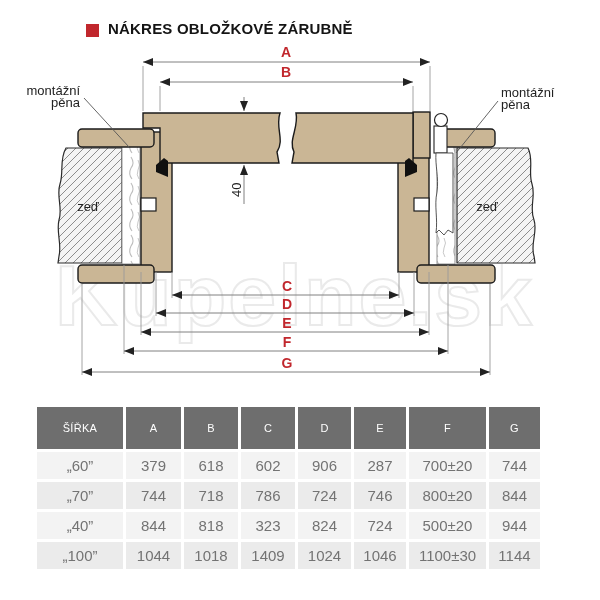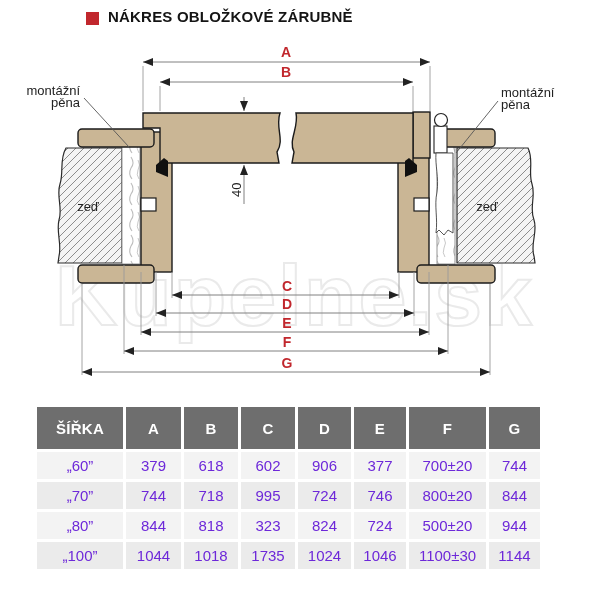--- a/index.html
+++ b/index.html
@@ -1,44 +1,44 @@
 <!DOCTYPE html>
 <html style="--red: #c1272d; --tan: #cab695; --hdr: #6e6e6e;"><head>
 <meta charset="utf-8">
 <style>
   html,body{margin:0;padding:0;}
   body{
     width:600px;height:600px;position:relative;background:#fff;
     font-family:"Liberation Sans",sans-serif;overflow:hidden;
   }
-  .title-bar{position:absolute;left:86px;top:8px;display:flex;align-items:flex-end;z-index:3;}
+  .title-bar{position:absolute;left:86px;top:20px;display:flex;align-items:flex-end;z-index:3;}
   .title-sq{width:13px;height:13px;background:var(--red,#c1272d);margin-top:2px;margin-right:9px;flex:none;}
   .title-text{font-size:15px;font-weight:bold;color:#141414;letter-spacing:.2px;white-space:nowrap;}
   .watermark{
     position:absolute;left:55px;top:246px;z-index:1;white-space:nowrap;
     font-size:86px;font-weight:bold;letter-spacing:2px;
     color:transparent;-webkit-text-stroke:2px #eaeaea;
     pointer-events:none;user-select:none;
   }
   svg.diagram{position:absolute;left:0;top:0;z-index:2;}
   svg .dimline{stroke:#808080;stroke-width:1;}
   svg .extline{stroke:#9a9a9a;stroke-width:0.9;}
   svg .dimlabel{font-family:"Liberation Sans",sans-serif;font-size:14px;font-weight:bold;fill:var(--red,#c1272d);text-anchor:middle;}
   svg .note{font-family:"Liberation Sans",sans-serif;font-size:13px;fill:#222;}
   svg .profile{fill:var(--tan,#cab695);stroke:#1b1b1b;stroke-width:1.4;}
   table.dims{
     position:absolute;left:34px;top:404px;z-index:3;
     border-collapse:separate;border-spacing:3px;table-layout:fixed;
   }
   table.dims th{
-    background:var(--hdr,#6e6e6e);color:#fff;font-weight:bold;font-size:15px;
+    background:var(--hdr,#6e6e6e);color:#fff;font-weight:normal;font-size:11px;
     height:40px;text-align:center;letter-spacing:.3px;
   }
   table.dims td{
-    background:#f3f3f3;color:#6d28d9;font-size:15px;height:25px;text-align:center;white-space:nowrap;
+    background:#f3f3f3;color:#737373;font-size:15px;height:25px;text-align:center;white-space:nowrap;
   }
   table.dims tbody tr:nth-child(even) td{background:#ebebeb;}
 </style>
 </head>
 <body>
 
 <div class="title-bar">
   <div class="title-sq"></div>
   <div class="title-text">NÁKRES OBLOŽKOVÉ ZÁRUBNĚ</div>
 </div>
@@ -174,48 +174,48 @@
         <th>G</th>
       </tr>
   </thead>
   <tbody>
       <tr>
         <td>„60”</td>
         <td>379</td>
         <td>618</td>
         <td>602</td>
         <td>906</td>
-        <td>377</td>
+        <td>287</td>
         <td>700±20</td>
         <td>744</td>
       </tr>
       <tr>
         <td>„70”</td>
         <td>744</td>
         <td>718</td>
-        <td>995</td>
+        <td>786</td>
         <td>724</td>
         <td>746</td>
         <td>800±20</td>
         <td>844</td>
       </tr>
       <tr>
-        <td>„80”</td>
+        <td>„40”</td>
         <td>844</td>
         <td>818</td>
         <td>323</td>
         <td>824</td>
         <td>724</td>
         <td>500±20</td>
         <td>944</td>
       </tr>
       <tr>
         <td>„100”</td>
         <td>1044</td>
         <td>1018</td>
-        <td>1735</td>
+        <td>1409</td>
         <td>1024</td>
         <td>1046</td>
         <td>1100±30</td>
         <td>1144</td>
       </tr>
     </tbody>
 </table>
 
 </body></html>

